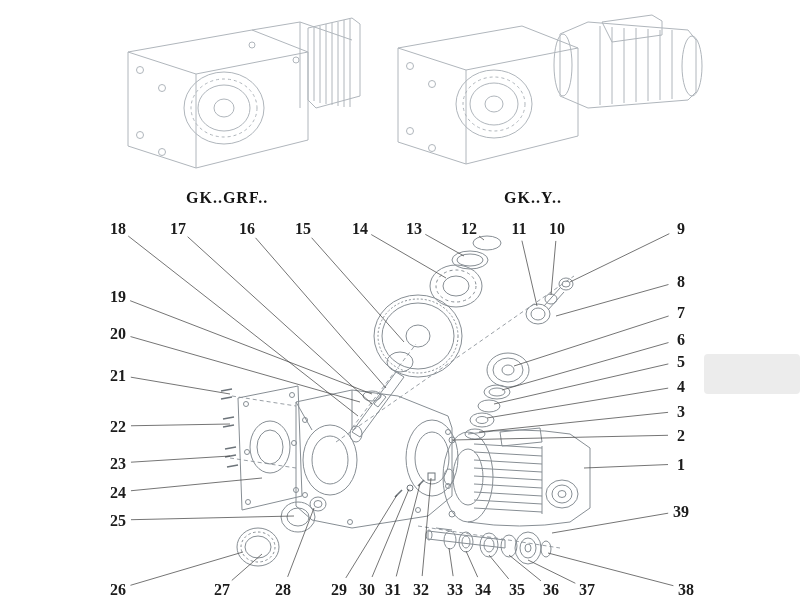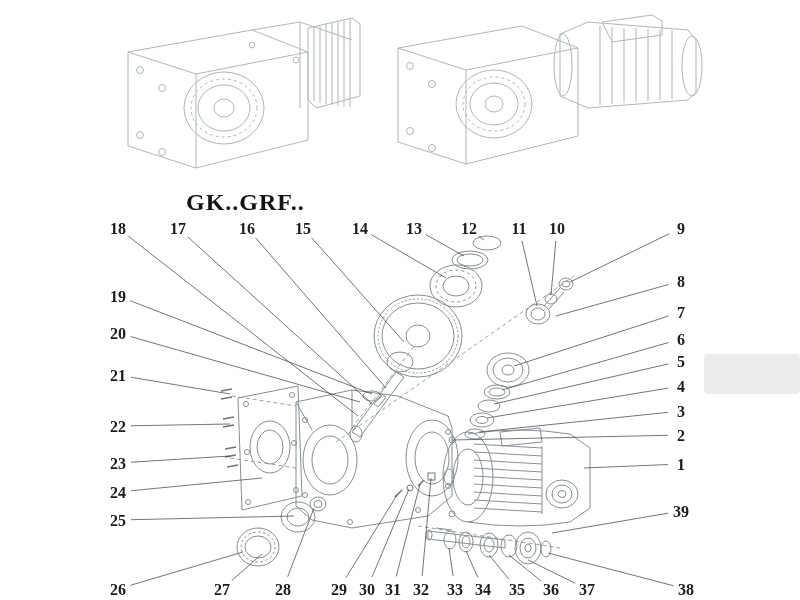--- a/index.html
+++ b/index.html
@@ -1,21 +1,21 @@
 <!DOCTYPE html>
 <html><head>
 <meta charset="utf-8">
 <style>
   html,body{margin:0;padding:0;background:#ffffff;}
   .canvas{
     position:relative;width:800px;height:600px;background:#ffffff;
     overflow:hidden;font-family:"Liberation Serif",serif;
   }
   .model-label{
-    position:absolute;font-weight:700;font-size:24px;letter-spacing:1px;
+    position:absolute;font-weight:700;font-size:16px;letter-spacing:1px;
     color:#141414;white-space:nowrap;
   }
   #label-grf{left:186px;top:189px;}
   #label-y{left:504px;top:189px;}
   .watermark{
     position:absolute;left:704px;top:354px;width:96px;height:40px;
     background:#ececec;border-radius:4px;
   }
   svg{position:absolute;left:0;top:0;}
   svg text{
@@ -316,15 +316,16 @@
         <text x="455" y="595" text-anchor="middle">33</text>
         <text x="483" y="595" text-anchor="middle">34</text>
         <text x="517" y="595" text-anchor="middle">35</text>
         <text x="551" y="595" text-anchor="middle">36</text>
         <text x="587" y="595" text-anchor="middle">37</text>
         <text x="686" y="595" text-anchor="middle">38</text>
       </g>
   </svg>
 
   <div class="model-label" id="label-grf">GK..GRF..</div>
+  <div class="model-label" id="label-y">GK..Y..</div>
 
   <div class="watermark"></div>
 </div>
 
 </body></html>

